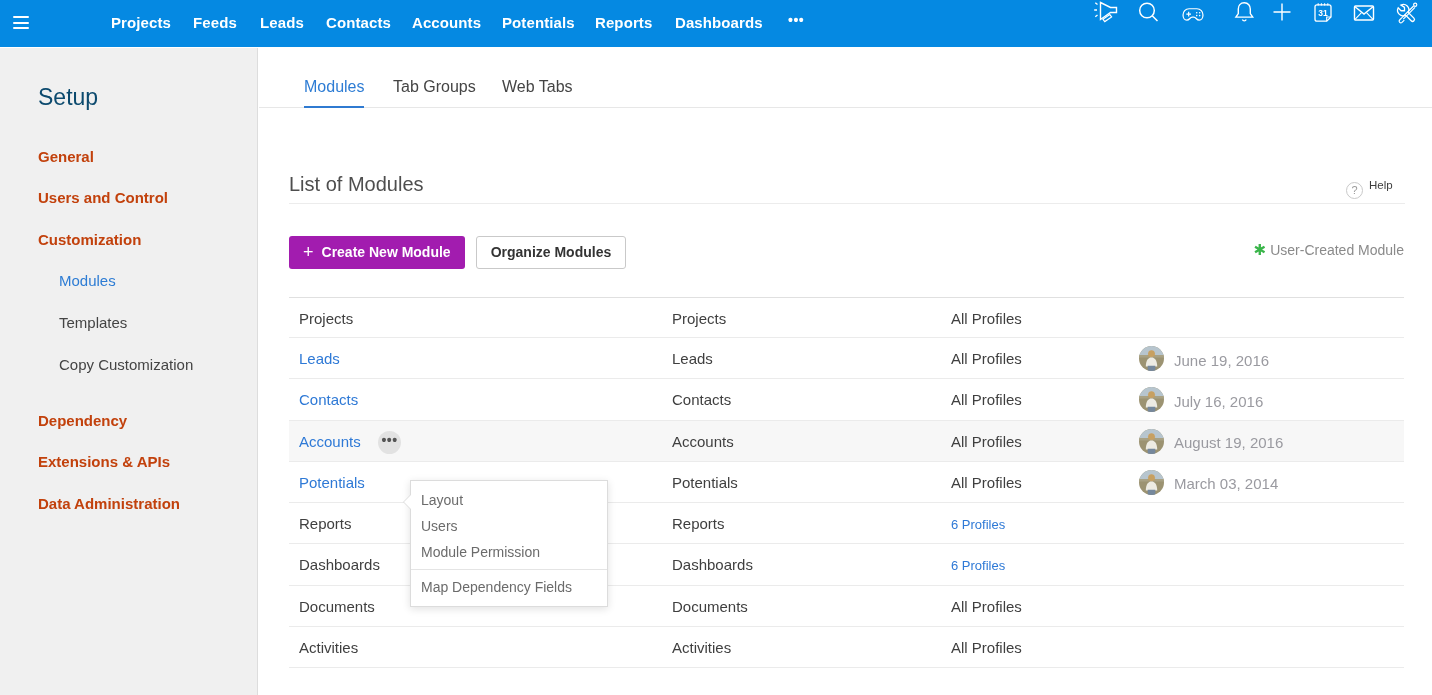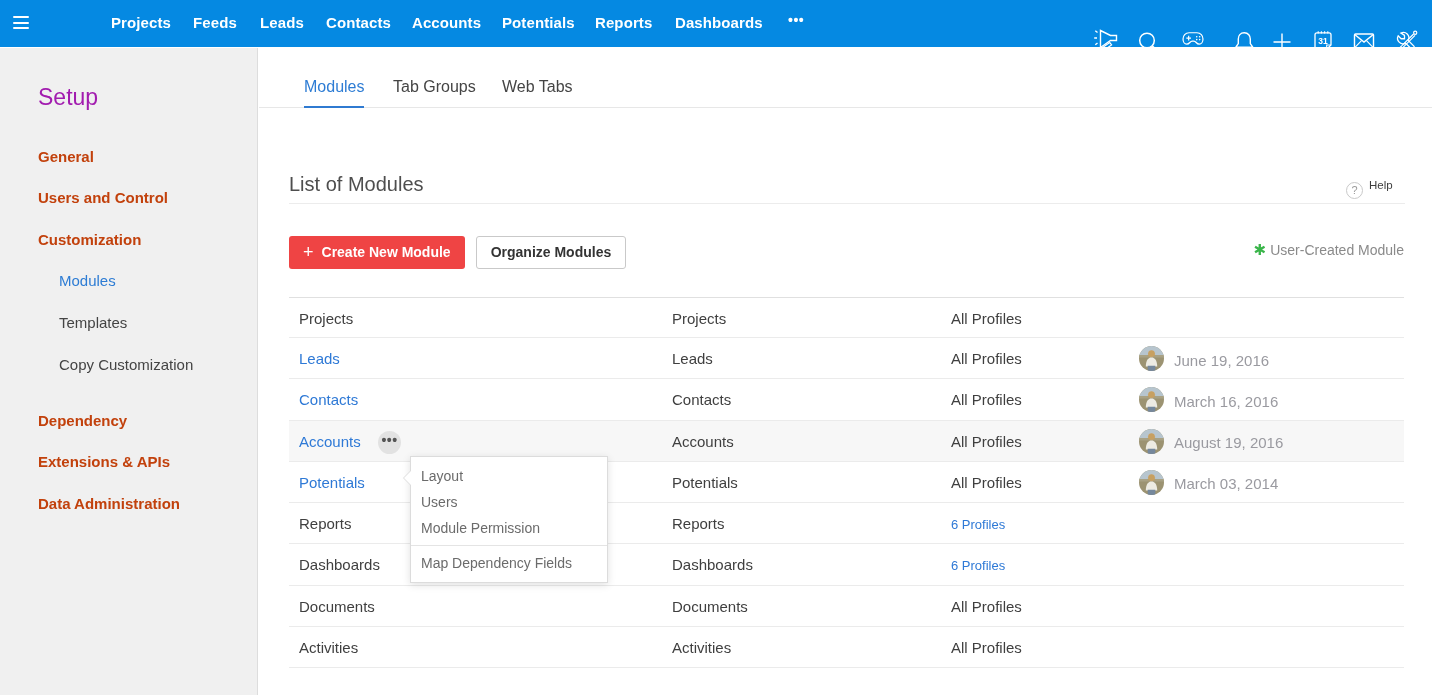--- a/index.html
+++ b/index.html
@@ -5,40 +5,40 @@
 * { margin:0; padding:0; box-sizing:border-box; }
 html,body { width:1432px; height:695px; overflow:hidden; background:#fff;
   font-family:"Liberation Sans", sans-serif; }
 
 .topnav { position:absolute; left:0; top:0; width:1432px; height:47px;
   background:#0589e2; display:flex; align-items:center; }
 .burger { position:absolute; left:13px; top:16px; width:16px; height:13px; display:flex; flex-direction:column; justify-content:space-between; }
 .burger span { display:block; height:2px; background:#fff; border-radius:1px; }
 .navmenu a { position:absolute; top:14px; color:#fff; font-size:15px; font-weight:bold; text-decoration:none; letter-spacing:0.1px; }
 .navdots { position:absolute; left:788px; top:12px; color:#fff; font-size:14px; font-weight:bold; letter-spacing:0.5px; }
-.navicons .ic { position:absolute; top:0; width:26px; height:54px; display:flex; align-items:flex-end; justify-content:center; }
+.navicons .ic { position:absolute; top:0; width:26px; height:54px; display:flex; align-items:flex-start; justify-content:center; }
 
 .sidebar { position:absolute; left:0; top:48px; width:258px; height:647px;
   background:#f0f0f0; border-right:1px solid #ddd; }
-.setup { position:absolute; left:38px; top:36px; color:#a21caf; font-size:23px; }
+.setup { position:absolute; left:38px; top:36px; color:#0c4a6e; font-size:23px; }
 .snav .it { position:absolute; left:38px; font-size:15px; font-weight:bold; color:#c2410c; }
 .snav .sub { position:absolute; left:59px; font-size:15px; font-weight:normal; color:#444; }
 .snav .active { color:#2d7cd4; }
 
 .content { position:absolute; left:259px; top:47px; width:1173px; height:648px; background:#fff; }
 .tabsbar { height:61px; border-bottom:1px solid #e7e7e7; position:relative; }
 .tabsbar .tab { position:absolute; top:0; height:61px; line-height:79px; font-size:16px; color:#444; }
 .tabsbar .tab.act { color:#2d7cd4; border-bottom:2px solid #2f7ad1; }
 .h1 { position:absolute; left:30px; top:126px; font-size:20px; color:#4e4e4e; }
 .helpbox { position:absolute; left:1087px; top:132px; font-size:11.5px; color:#3e3e3e; }
 .helpbox .qc { display:inline-block; width:17px; height:17px; border:1px solid #c9c9c9; border-radius:50%;
   color:#9a9a9a; font-size:11px; line-height:15px; text-align:center; vertical-align:-5px; margin-right:6px; }
 .divider { position:absolute; left:30px; right:27px; top:156px; border-top:1px solid #ececec; }
 .btnrow { position:absolute; left:30px; top:189px; }
-.btn-blue { display:inline-block; background:#ef4444; color:#fff; border-radius:3px;
+.btn-blue { display:inline-block; background:#a21caf; color:#fff; border-radius:3px;
   height:33px; line-height:33px; padding:0 14px; font-size:14px; font-weight:bold; }
 .btn-blue .plus { font-weight:normal; font-size:18px; vertical-align:-1px; margin-right:8px; }
 .btn-white { display:inline-block; background:#fff; color:#333; border:1px solid #c9c9c9; border-radius:3px;
   height:33px; line-height:31px; padding:0 14px; font-size:14px; font-weight:bold; margin-left:11px; }
 .legend { position:absolute; right:28px; top:194px; font-size:14px; color:#8a8a8a; }
 .legend .ast { color:#3ab54a; font-size:15px; margin-right:4px; }
 
 .table { position:absolute; left:30px; top:248px; width:1115px; }
 .thead { height:35px; position:relative; font-size:11px; color:#8f8f98; letter-spacing:0.5px;
   border-bottom:1px solid #d8d8d8; }
@@ -50,21 +50,21 @@
 .row .c2 { position:absolute; left:383px; top:12px; }
 .row .c3 { position:absolute; left:662px; top:12px; }
 .row .c4 { position:absolute; left:850px; top:8px; display:flex; align-items:center; }
 .link { color:#2e79d6; }
 .plink { color:#2e79d6; font-size:13px; }
 .date { color:#9a9aa0; font-size:15px; margin-left:10px; }
 .dots-btn { display:inline-block; width:23px; height:23px; border-radius:50%; background:#e2e2e2;
   color:#555; text-align:center; line-height:19px; font-size:14px; letter-spacing:0.5px;
   position:absolute; left:89px; top:10px; font-weight:bold; }
 
-.dropdown { position:absolute; left:151px; top:409px; width:198px; height:127px; background:#fff;
+.dropdown { position:absolute; left:151px; top:433px; width:198px; height:127px; background:#fff;
   border:1px solid #dcdcdc; box-shadow:0 2px 8px rgba(0,0,0,0.12); z-index:5; padding-top:6px; }
 .dropdown .di { height:26px; line-height:26px; padding-left:10px; font-size:14px; color:#6b6b6b; }
 .dropdown .sep { border-top:1px solid #e4e4e4; margin:4px 0; }
 .arrow-o { position:absolute; left:-8px; top:13px; width:0; height:0;
   border-top:8px solid transparent; border-bottom:8px solid transparent; border-right:8px solid #dcdcdc; }
 .arrow-i { position:absolute; left:-7px; top:13px; width:0; height:0;
   border-top:8px solid transparent; border-bottom:8px solid transparent; border-right:8px solid #fff; }
 svg.nic { display:block; }
 </style>
 </head>
@@ -222,21 +222,21 @@
               <g clip-path="url(#avc)">
                 <rect width="25" height="25" fill="#9c9372"></rect>
                 <rect width="25" height="9" fill="#b7c5ce"></rect>
                 <path d="M0 9 h25 v2.5 H0 Z" fill="#a8a184"></path>
                 <circle cx="12.5" cy="7.6" r="3.3" fill="#cda66c"></circle>
                 <path d="M9.2 7.2 a3.4 3.4 0 0 1 6.6 0 l0.6 3.2 h-7.8 Z" fill="#c29a55" opacity="0.5"></path>
                 <path d="M6.8 20.5 C6.8 14 9.5 11.4 12.5 11.4 C15.5 11.4 18.2 14 18.2 20.5 Z" fill="#edebe3"></path>
                 <path d="M8.7 19.8 h7.6 v5.2 h-7.6 z" fill="#76889c"></path>
               </g>
             </svg></span>
-          <span class="date">March 16, 2016</span>
+          <span class="date">July 16, 2016</span>
         </span>
       </div>
     <div class="row hl">
         <span class="c1 link">Accounts</span>
         <span class="dots-btn">•••</span>
         <span class="c2">Accounts</span>
         <span class="c3">All Profiles</span>
       <span class="c4">
           <span class="av"><svg width="25" height="25" viewBox="0 0 25 25">
               <defs>

